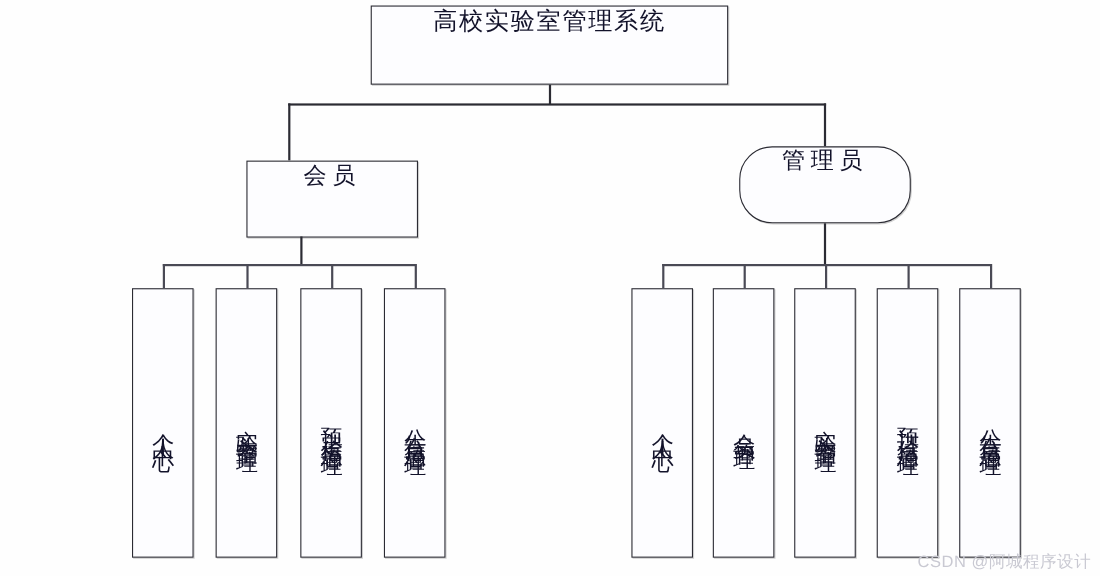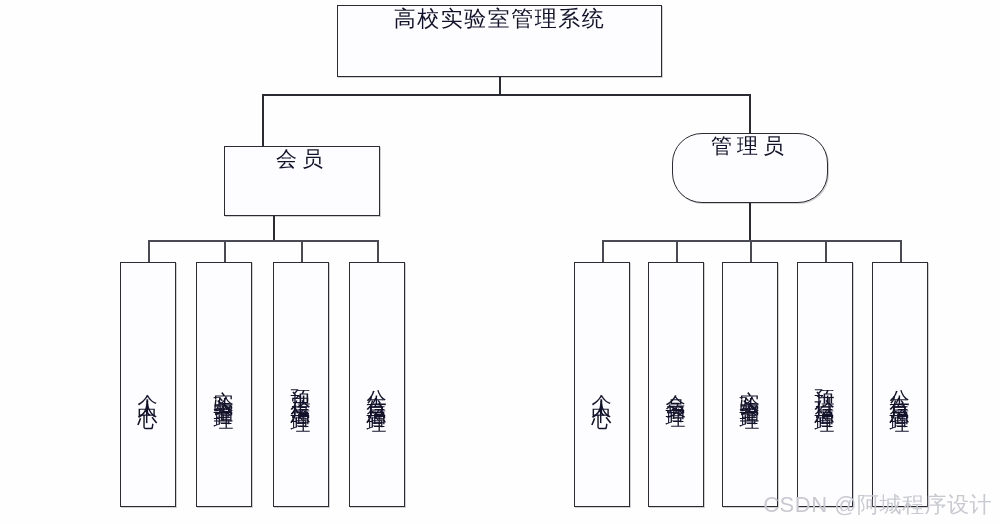--- a/index.html
+++ b/index.html
@@ -73,21 +73,21 @@
   }
   .conn.v { width: 1.6px; }
   .conn.h { height: 1.6px; }
   .conn.thin { background: #4a4a55; }
 
   
   #watermark {
     position: absolute;
     right: 8px;
     bottom: 4px;
-    font-size: 22px;
+    font-size: 15px;
     color: #c9c9d2;
     letter-spacing: 0.5px;
     font-family: "Liberation Sans", sans-serif;
     user-select: none;
     margin-left: 46px;
   }
 </style>
 </head>
 <body>
 

